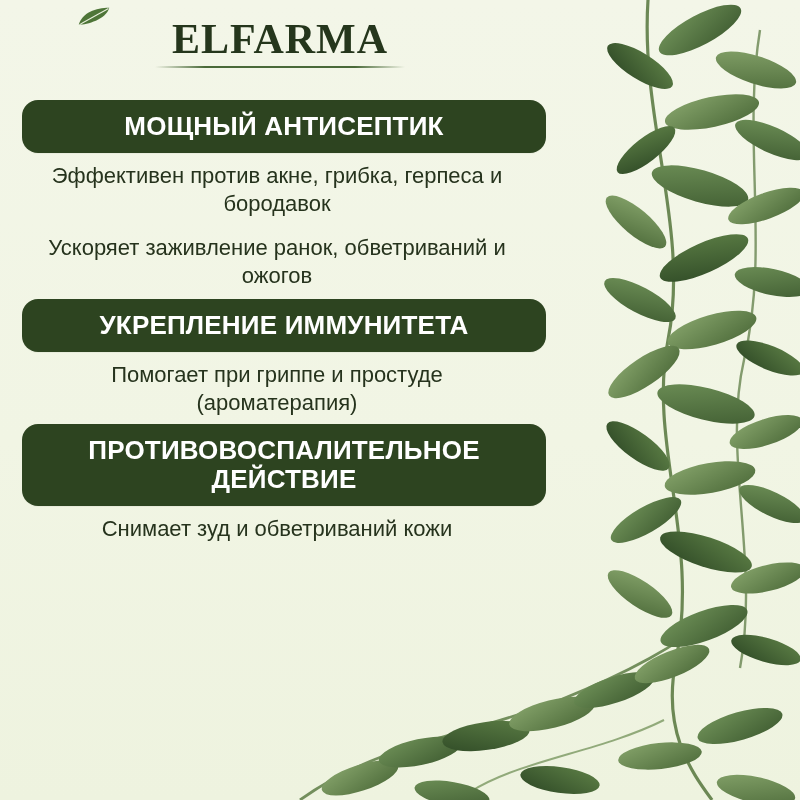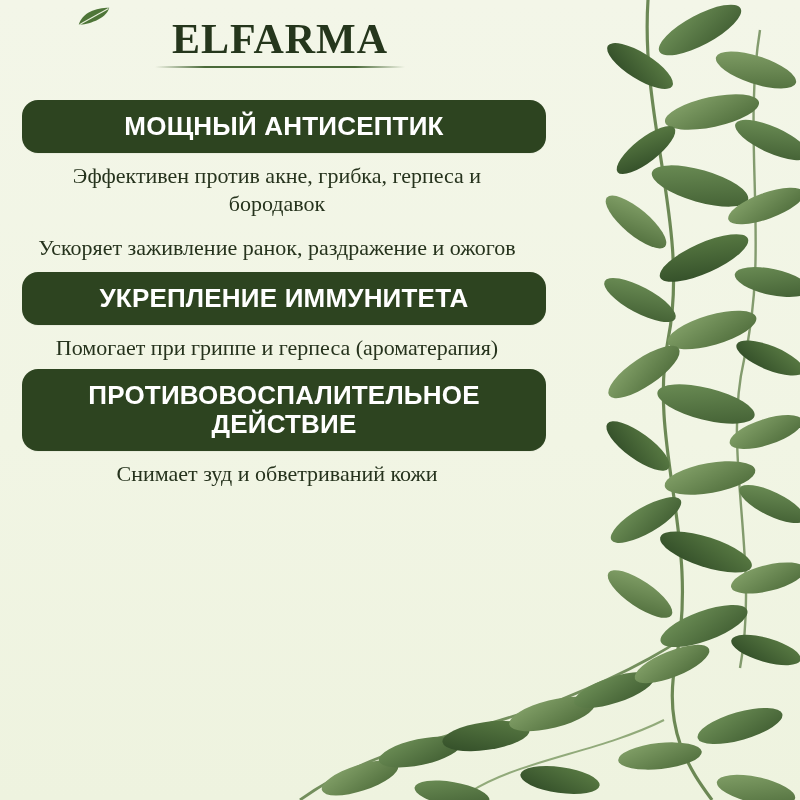--- a/index.html
+++ b/index.html
@@ -87,21 +87,20 @@
   .headline.two-line {
     font-size: 26px;
   }
   .subtext {
     color: #26331d;
     text-align: center;
     font-size: 22px;
     line-height: 1.25;
     padding: 9px 40px 0 28px;
     margin: 0 0 8px 0;
-    font-family: Liberation Serif, serif;
   }
 
   .b1 .headline { margin-top: 0; }
   .b2 { margin-top: 2px; }
   .b3 { margin-top: 10px; }
   .b4 { margin-top: 8px; }
 </style>
 </head>
 <body>
 
@@ -181,26 +180,26 @@
   </div>
 
   <div class="blocks">
 
     <div class="block b1">
       <div class="headline">МОЩНЫЙ АНТИСЕПТИК</div>
       <p class="subtext">Эффективен против акне, грибка, герпеса и бородавок</p>
     </div>
 
     <div class="block b2">
-      <p class="subtext">Ускоряет заживление ранок, раздражение и ожогов</p>
+      <p class="subtext">Ускоряет заживление ранок, обветриваний и ожогов</p>
     </div>
 
     <div class="block b3">
       <div class="headline">УКРЕПЛЕНИЕ ИММУНИТЕТА</div>
-      <p class="subtext">Помогает при гриппе и герпеса (ароматерапия)</p>
+      <p class="subtext">Помогает при гриппе и простуде (ароматерапия)</p>
     </div>
 
     <div class="block b4">
       <div class="headline two-line">ПРОТИВОВОСПАЛИТЕЛЬНОЕ ДЕЙСТВИЕ</div>
       <p class="subtext">Снимает зуд и обветриваний кожи</p>
     </div>
 
   </div>
 </div>
 

